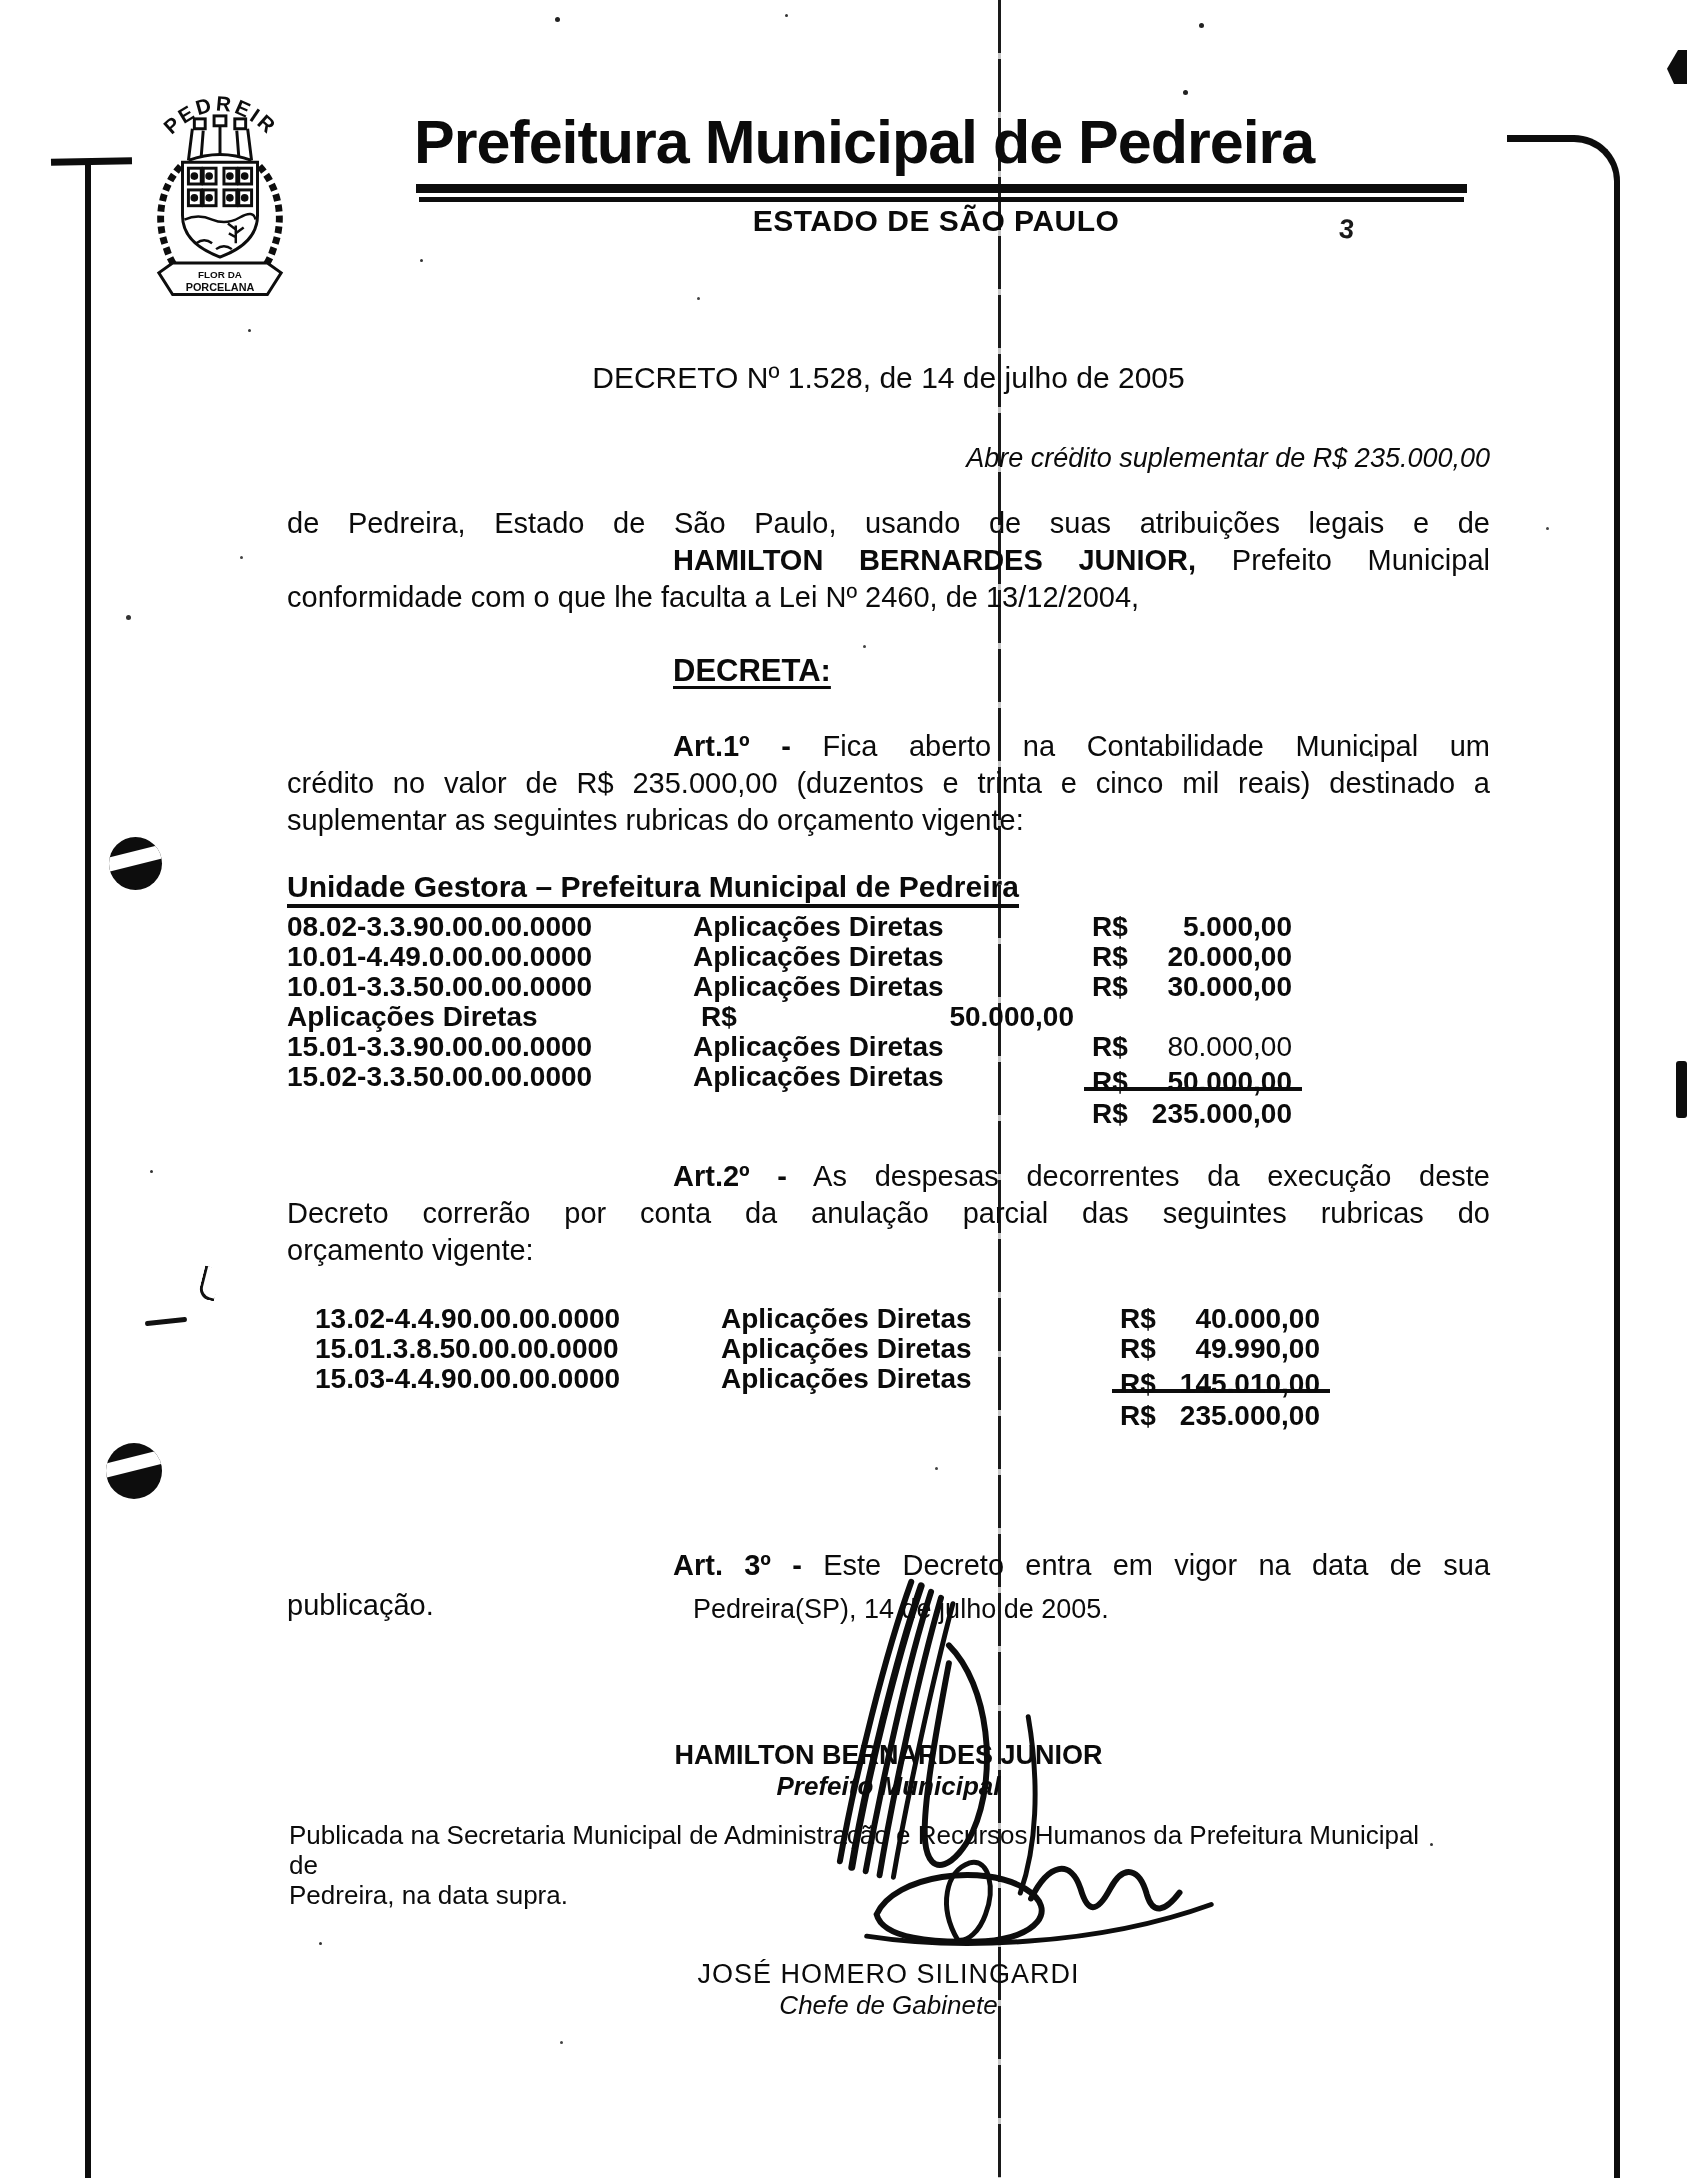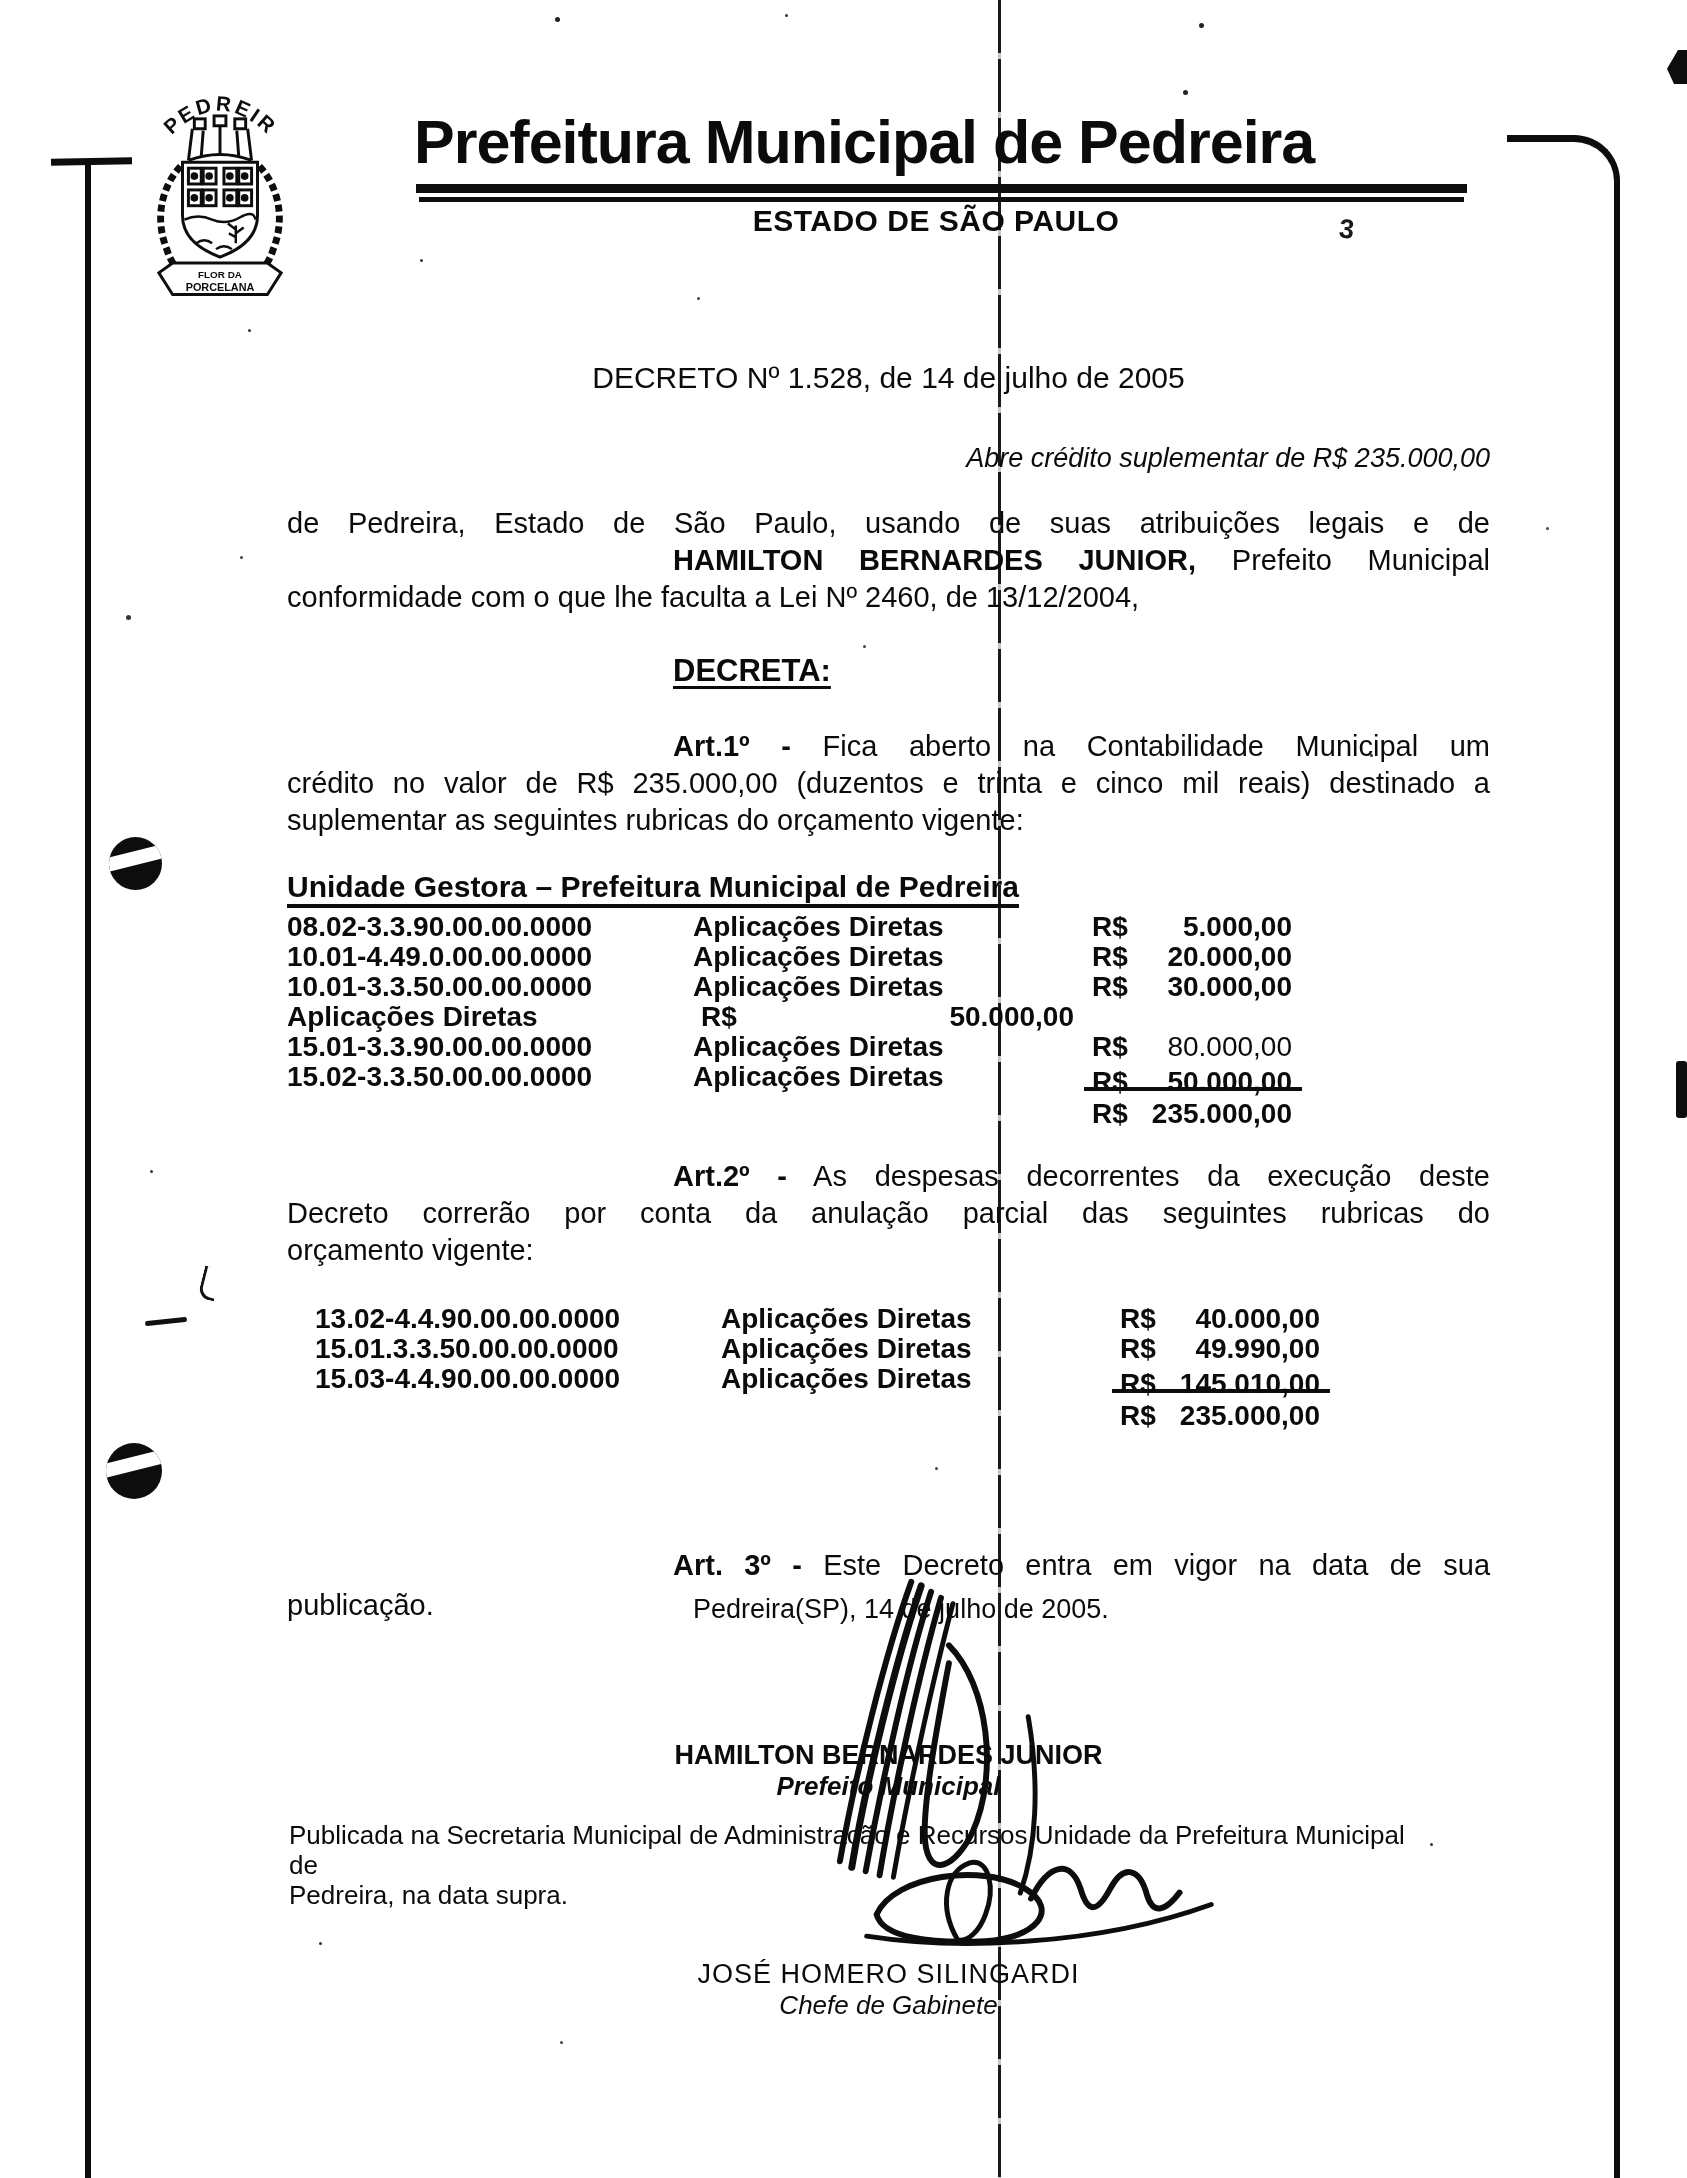--- a/index.html
+++ b/index.html
@@ -239,21 +239,21 @@
   <div class="abs col budget-table t2">
     <div class="t-row">
       <span>13.02-4.4.90.00.00.0000</span>
       <span>Aplicações Diretas</span>
       <span class="money">
           <span>R$</span>
           <span class="val">40.000,00</span>
         </span>
     </div>
     <div class="t-row">
-      <span>15.01.3.3.50.00.00.0000</span>
+      <span>15.01.3.8.50.00.00.0000</span>
       <span>Aplicações Diretas</span>
       <span class="money">
           <span>R$</span>
           <span class="val">49.990,00</span>
         </span>
     </div>
     <div class="t-row row-underline">
       <span>15.03-4.4.90.00.00.0000</span>
       <span>Aplicações Diretas</span>
       <span class="money">
@@ -289,21 +289,21 @@
         <path d="M132,78 C172,118 182,208 156,266 C140,300 112,316 108,276 C105,244 118,170 132,96" stroke-width="6"></path>
         <path d="M212,150 C224,220 220,282 204,328" stroke-width="5"></path>
       </g>
     </svg>
   </div>
 
   <div class="abs col sig-name-block name1">HAMILTON BERNARDES JUNIOR</div>
   <div class="abs col role1">Prefeito Municipal</div>
 
   <div class="abs pub-note">
-    <div>Publicada na Secretaria Municipal de Administração e Recursos Unidade da Prefeitura Municipal de</div>
+    <div>Publicada na Secretaria Municipal de Administração e Recursos Humanos da Prefeitura Municipal de</div>
     <div>Pedreira, na data supra.</div>
   </div>
 
   <div class="abs" style="left:837px;top:1845px;">
     <svg class="sig-svg" width="396" height="111" viewBox="0 0 400 112">
       <g stroke="#0d0d0d" fill="none" stroke-linecap="round">
         <path d="M40,70 C58,30 148,18 190,44 C226,66 200,94 150,97 C96,100 46,94 40,70 Z" stroke-width="6"></path>
         <path d="M122,96 C102,62 110,26 134,18 C154,13 160,44 150,70 C144,87 132,98 122,96" stroke-width="5"></path>
         <path d="M196,54 C214,18 236,14 246,44 C253,68 262,70 276,44 C290,18 306,24 313,50 C319,70 331,68 346,48" stroke-width="6"></path>
         <path d="M30,92 C120,106 262,102 378,60" stroke-width="5"></path>

